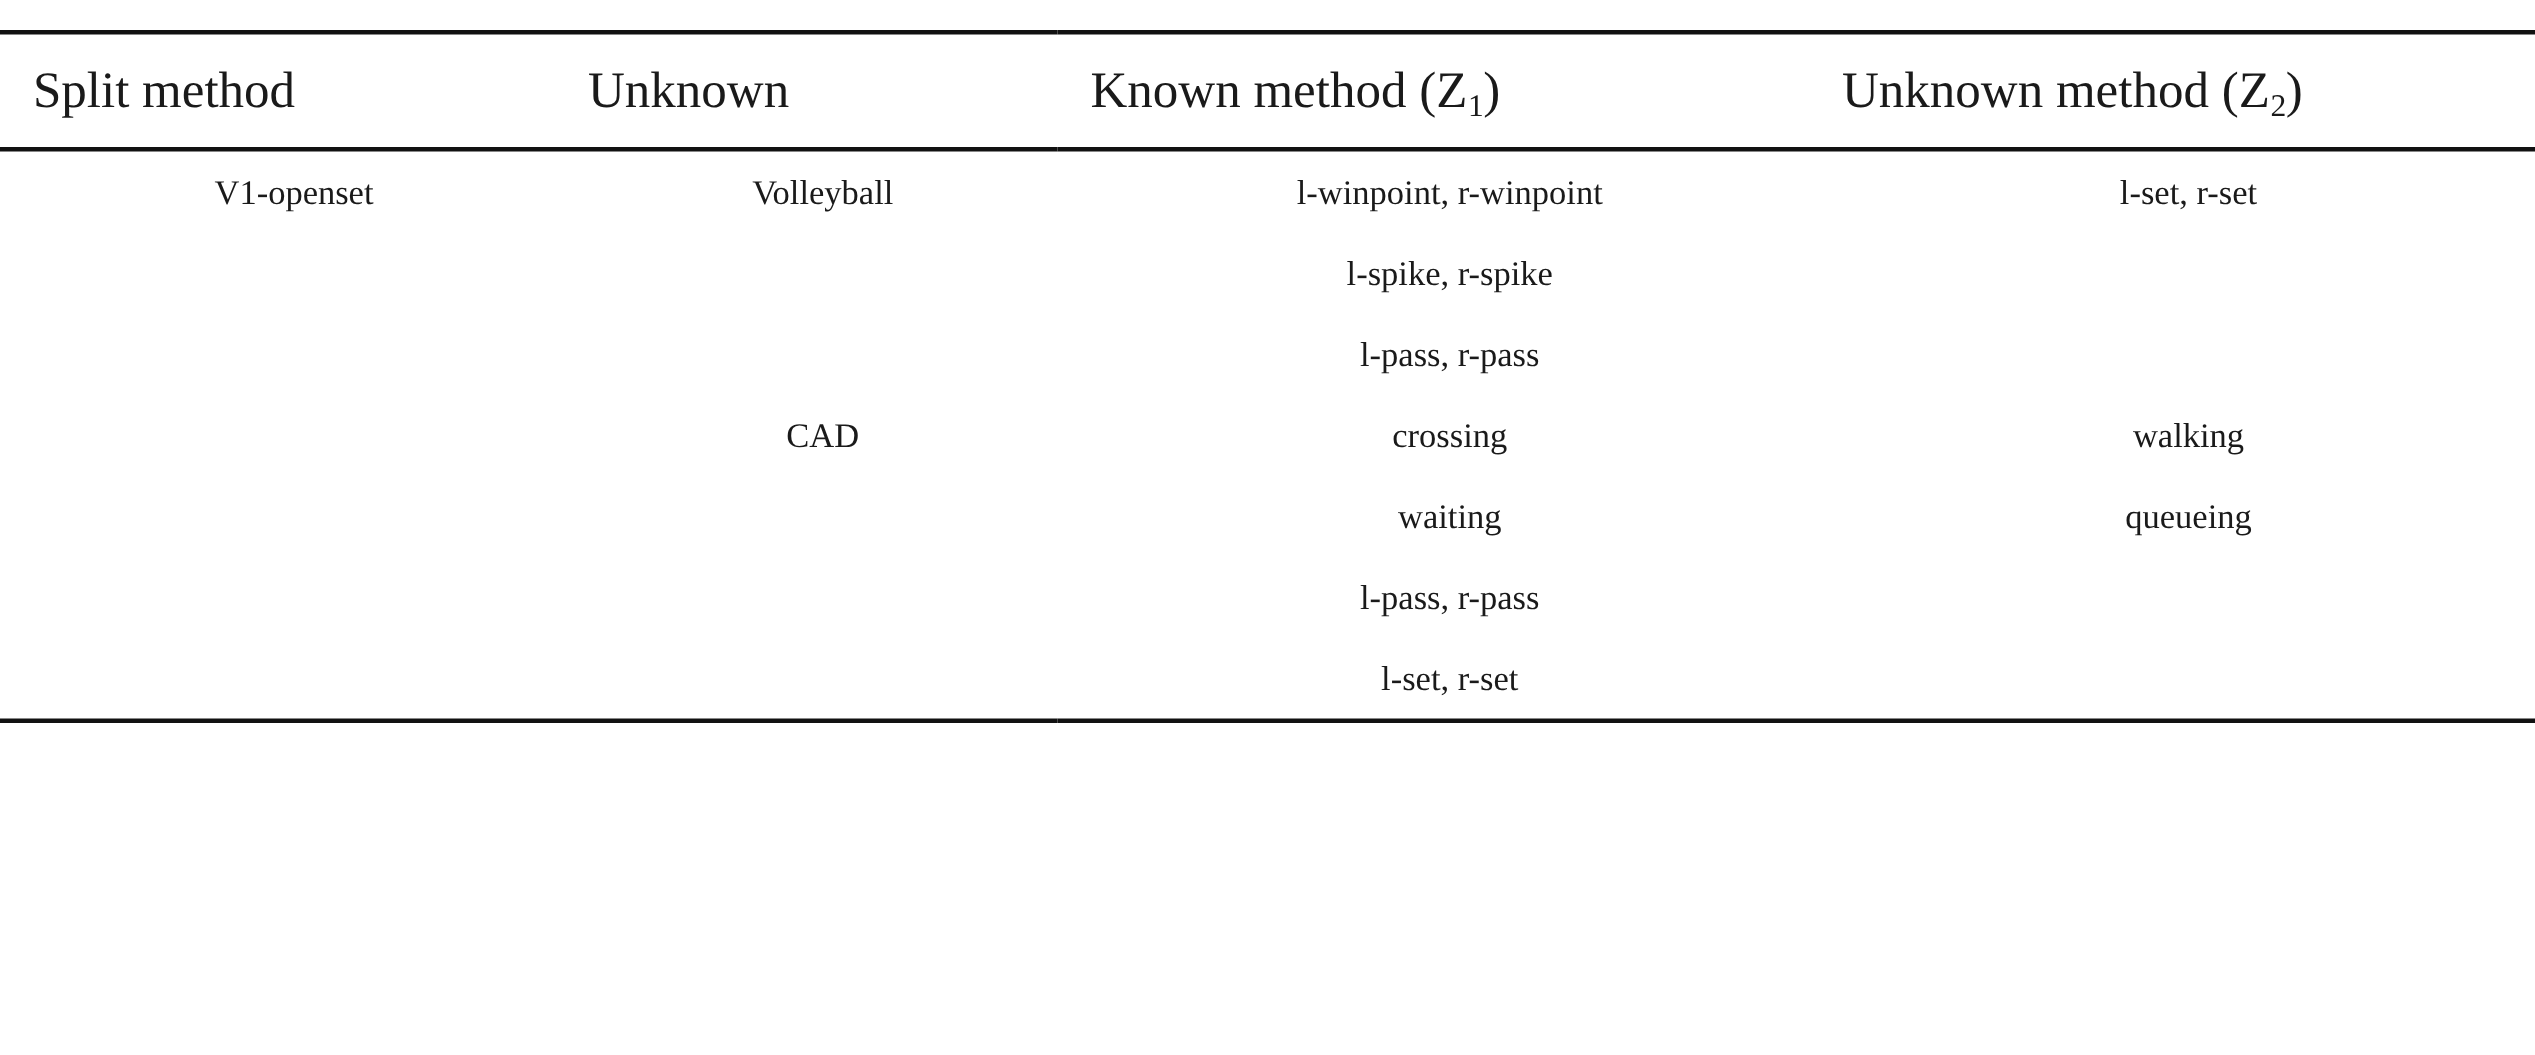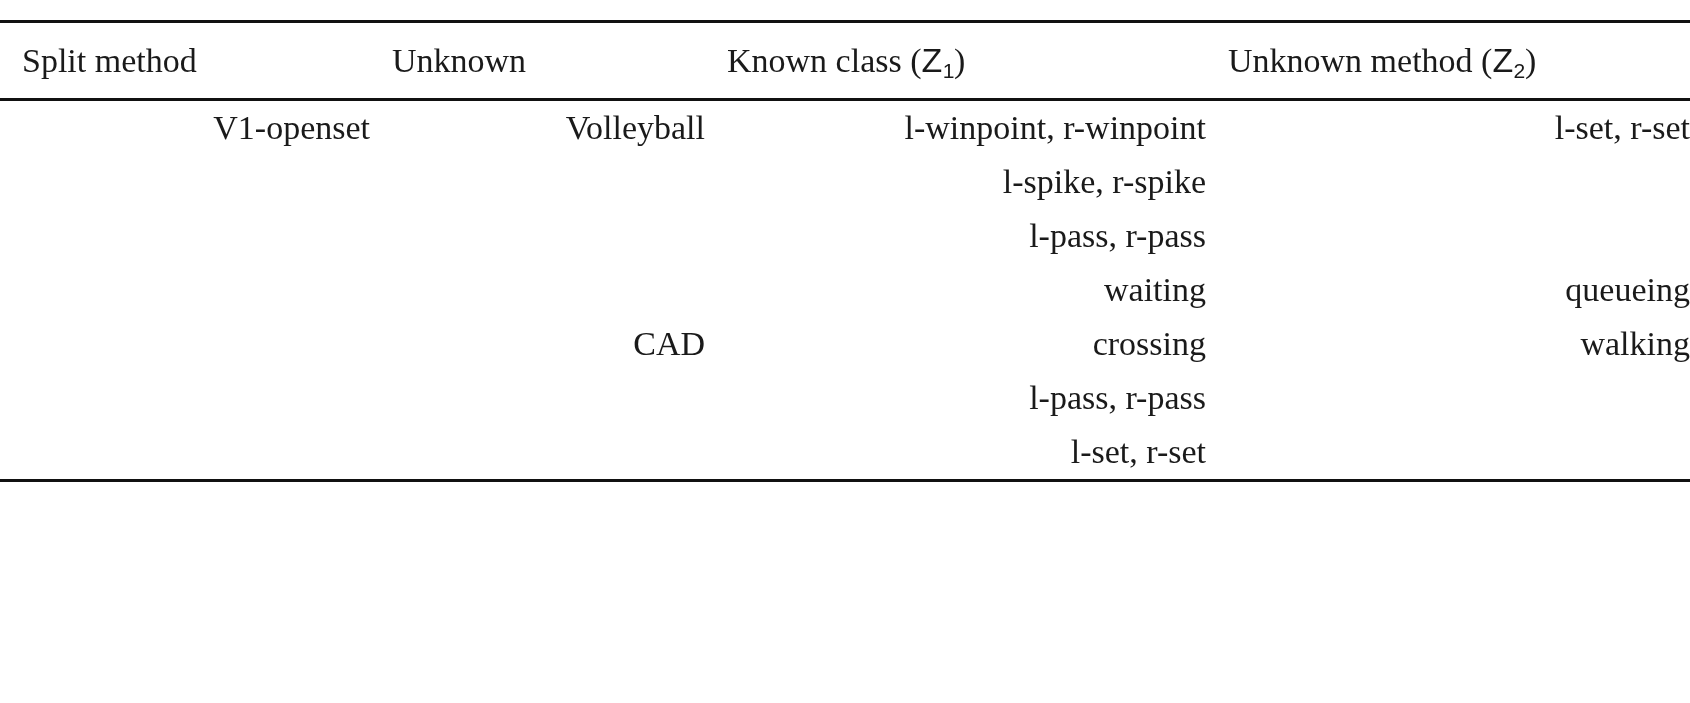--- a/index.html
+++ b/index.html
@@ -47,41 +47,41 @@
     font-size: 34px;
     line-height: 1;
     padding: 0;
     vertical-align: middle;
     height: 75px;
     white-space: nowrap;
   }
 
   tbody td {
     font-weight: normal;
-    text-align: right;
-    font-size: 34px;
+    text-align: center;
+    font-size: 23px;
     line-height: 1;
     padding: 0;
     vertical-align: middle;
     height: 54px;
     white-space: nowrap;
   }
 
   .pad-split   { padding-left: 22px; }
   .pad-dataset { padding-left: 22px; }
   .pad-known   { padding-left: 22px; }
   .pad-unknown { padding-left: 22px; }
 
   thead .pad-split   { padding-left: 22px; }
   thead .pad-dataset { padding-left: 22px; }
   thead .pad-known   { padding-left: 22px; }
   thead .pad-unknown { padding-left: 22px; }
 
   .mathvar {
-    font-family: Liberation Sans, sans-serif;
+    font-family: Liberation Serif, serif;
     font-style: normal;
     text-align: right;
   }
   .mathvar sub {
     font-size: 0.62em;
     vertical-align: baseline;
     position: relative;
     top: 0.30em;
     left: 0.02em;
   }
@@ -94,21 +94,21 @@
     <colgroup>
       <col class="c-split">
       <col class="c-dataset">
       <col class="c-known">
       <col class="c-unknown">
     </colgroup>
     <thead>
       <tr class="rule-top rule-mid">
         <th class="pad-split">Split method</th>
         <th class="pad-dataset">Unknown</th>
-        <th class="pad-known"><span>Known class (</span><span class="mathvar"><span>Z</span><sub>1</sub></span><span>)</span></th>
+        <th class="pad-known"><span>Known method (</span><span class="mathvar"><span>Z</span><sub>1</sub></span><span>)</span></th>
         <th class="pad-unknown"><span>Unknown method (</span><span class="mathvar"><span>Z</span><sub>2</sub></span><span>)</span></th>
       </tr>
     </thead>
     <tbody>
       <tr>
         <td class="pad-split">V1-openset</td>
         <td class="pad-dataset">Volleyball</td>
         <td class="pad-known">l-winpoint, r-winpoint</td>
         <td class="pad-unknown">l-set, r-set</td>
       </tr>
@@ -119,29 +119,29 @@
         <td class="pad-unknown"></td>
       </tr>
       <tr>
         <td class="pad-split"></td>
         <td class="pad-dataset"></td>
         <td class="pad-known">l-pass, r-pass</td>
         <td class="pad-unknown"></td>
       </tr>
       <tr>
         <td class="pad-split"></td>
+        <td class="pad-dataset">CAD</td>
+        <td class="pad-known">crossing</td>
+        <td class="pad-unknown">walking</td>
+      </tr>
+      <tr>
+        <td class="pad-split"></td>
         <td class="pad-dataset"></td>
         <td class="pad-known">waiting</td>
         <td class="pad-unknown">queueing</td>
-      </tr>
-      <tr>
-        <td class="pad-split"></td>
-        <td class="pad-dataset">CAD</td>
-        <td class="pad-known">crossing</td>
-        <td class="pad-unknown">walking</td>
       </tr>
       <tr>
         <td class="pad-split"></td>
         <td class="pad-dataset"></td>
         <td class="pad-known">l-pass, r-pass</td>
         <td class="pad-unknown"></td>
       </tr>
       <tr class="rule-bottom">
         <td class="pad-split"></td>
         <td class="pad-dataset"></td>

